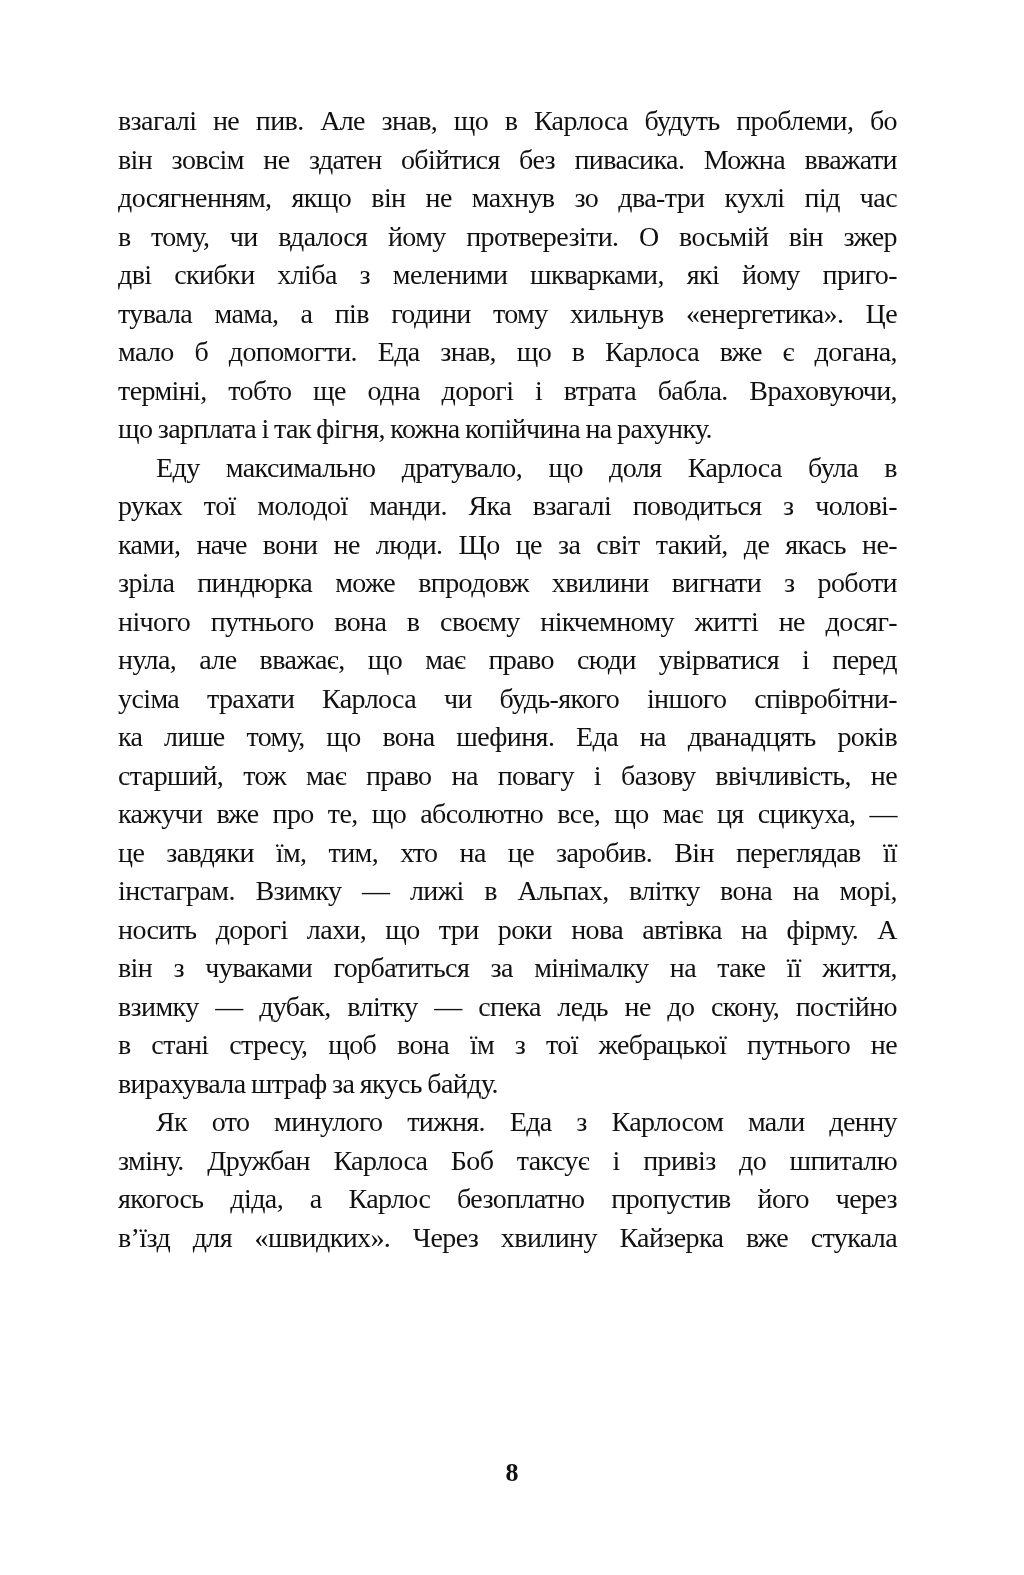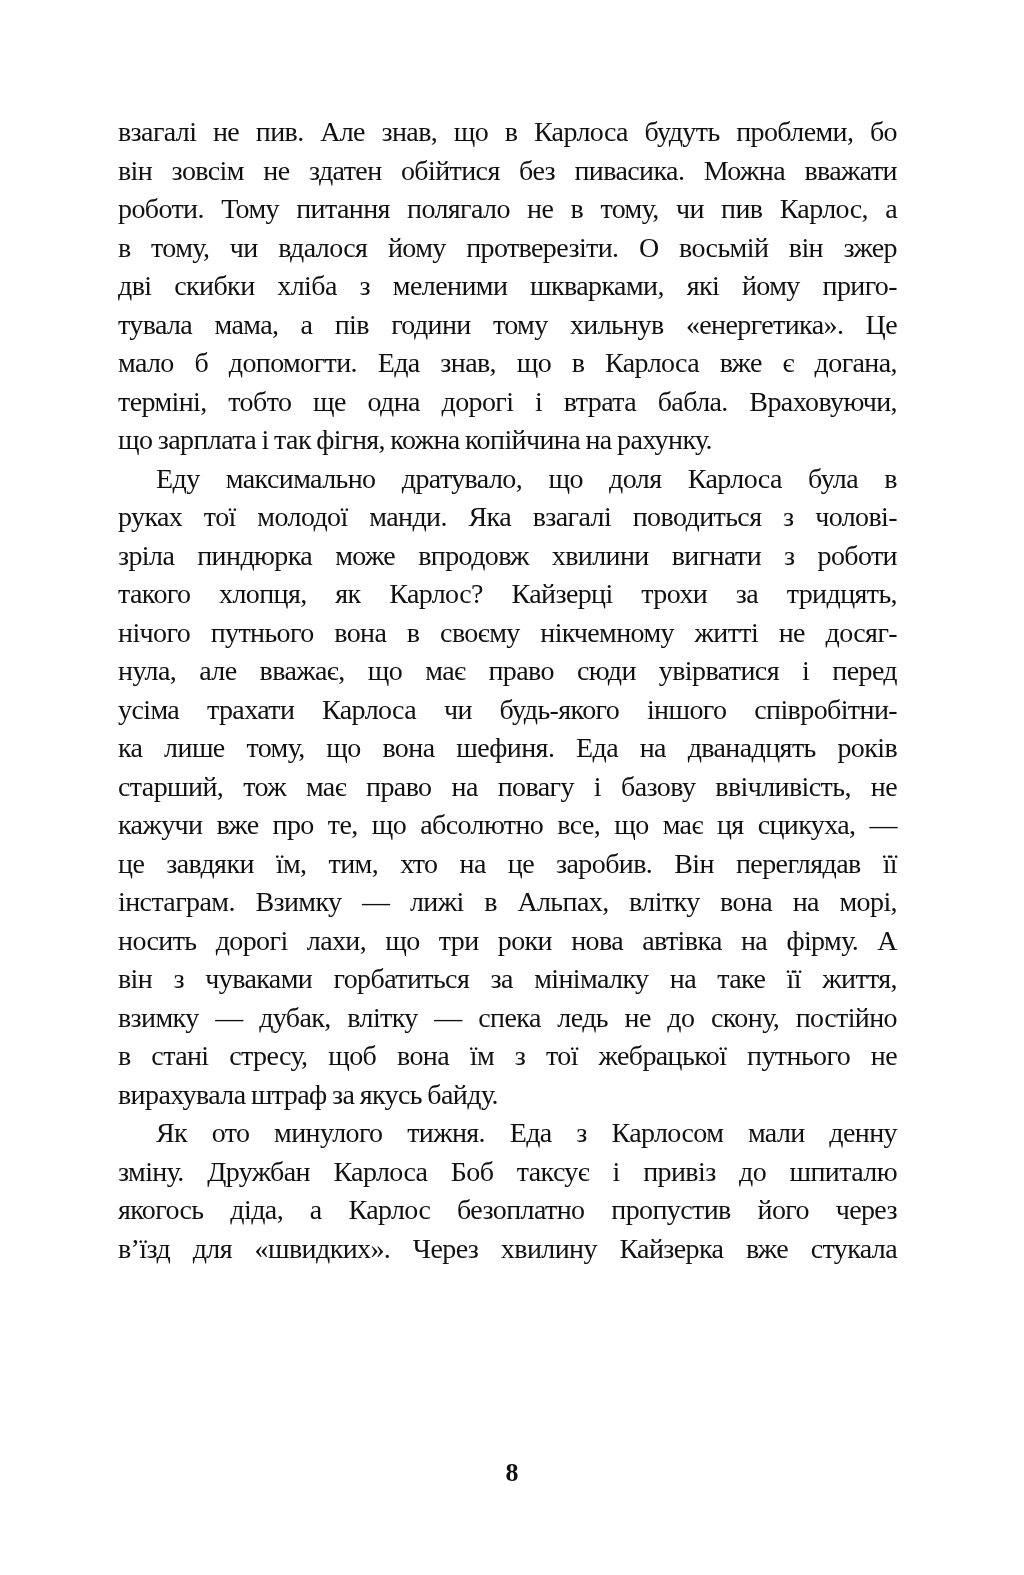--- a/index.html
+++ b/index.html
@@ -11,21 +11,21 @@
       width: 1024px;
       height: 1575px;
       position: relative;
       overflow: hidden;
       font-family: "Liberation Serif", "DejaVu Serif", serif;
       color: #111111;
     }
     .page {
       position: absolute;
       left: 118px;
-      top: 113px;
+      top: 102px;
       width: 779px;
     }
     .line {
       display: block;
       height: 38.5px;
       line-height: 38.5px;
       font-size: 28px;
       white-space: nowrap;
       text-align: justify;
       text-align-last: justify;
@@ -53,34 +53,34 @@
     }
   </style>
 </head>
 <body>
 
 <div class="page">
 
   <div>
     <span class="line">взагалі не пив. Але знав, що в Карлоса будуть проблеми, бо</span>
     <span class="line">він зовсім не здатен обійтися без пивасика. Можна вважати</span>
-    <span class="line">роботи. Тому питання полягало не в тому, чи пив Карлос, а</span>
+    <span class="line">досягненням, якщо він не махнув зо два-три кухлі під час</span>
     <span class="line">в тому, чи вдалося йому протверезіти. О восьмій він зжер</span>
     <span class="line">дві скибки хліба з меленими шкварками, які йому приго-</span>
     <span class="line">тувала мама, а пів години тому хильнув «енергетика». Це</span>
     <span class="line">мало б допомогти. Еда знав, що в Карлоса вже є догана,</span>
     <span class="line">терміні, тобто ще одна дорогі і втрата бабла. Враховуючи,</span>
     <span class="line last">що зарплата і так фігня, кожна копійчина на рахунку.</span>
   </div>
 
   <div>
     <span class="line indent">Еду максимально дратувало, що доля Карлоса була в</span>
     <span class="line">руках тої молодої манди. Яка взагалі поводиться з чолові-</span>
+    <span class="line">ками, наче вони не люди. Що це за світ такий, де якась не-</span>
     <span class="line">зріла пиндюрка може впродовж хвилини вигнати з роботи</span>
-    <span class="line">такого хлопця, як Карлос? Кайзерці трохи за тридцять,</span>
     <span class="line">нічого путнього вона в своєму нікчемному житті не досяг-</span>
     <span class="line">нула, але вважає, що має право сюди увірватися і перед</span>
     <span class="line">усіма трахати Карлоса чи будь-якого іншого співробітни-</span>
     <span class="line">ка лише тому, що вона шефиня. Еда на дванадцять років</span>
     <span class="line">старший, тож має право на повагу і базову ввічливість, не</span>
     <span class="line">кажучи вже про те, що абсолютно все, що має ця сцикуха, —</span>
     <span class="line">це завдяки їм, тим, хто на це заробив. Він переглядав її</span>
     <span class="line">інстаграм. Взимку — лижі в Альпах, влітку вона на морі,</span>
     <span class="line">носить дорогі лахи, що три роки нова автівка на фірму. А</span>
     <span class="line">він з чуваками горбатиться за мінімалку на таке її життя,</span>

